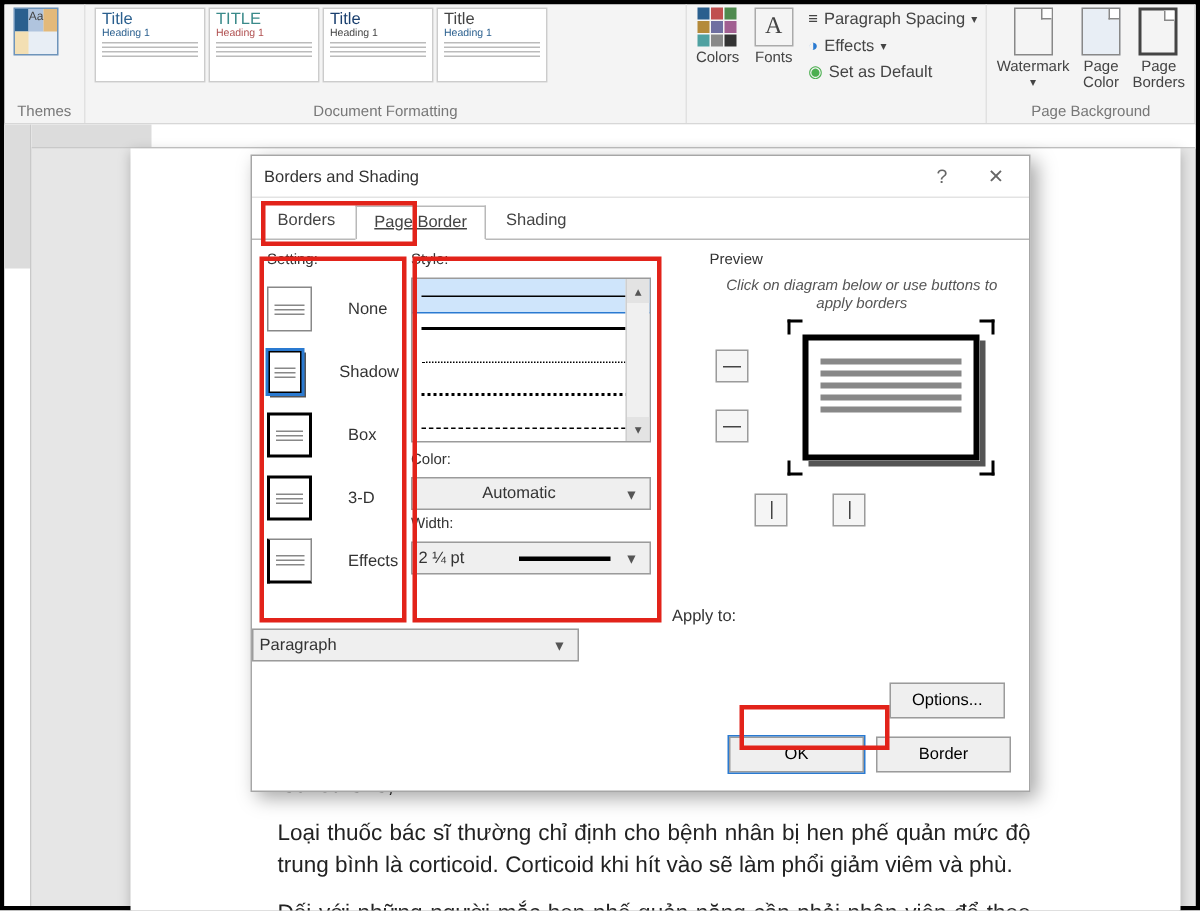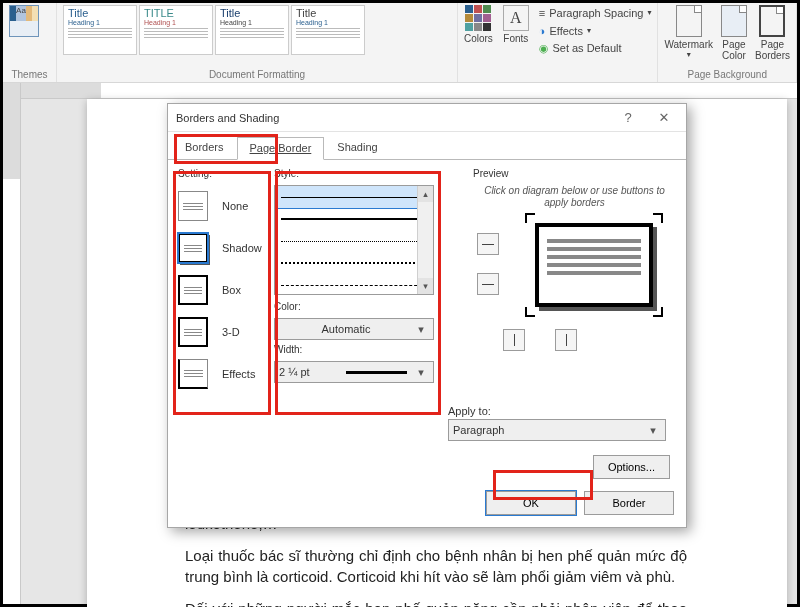--- a/index.html
+++ b/index.html
@@ -4,21 +4,21 @@
 <style>
   * { box-sizing: border-box; font-family: "Segoe UI", Tahoma, sans-serif; }
   body { margin:0; width:800px; height:607px; background:#fff; overflow:hidden; position:relative; }
   .frame { position:absolute; inset:0; border:3px solid #000; }
 
   
   .ribbon { height:80px; background:#f4f4f4; display:flex; border-bottom:1px solid #d7d7d7; font-size:11px; color:#444; }
   .r-group { border-right:1px solid #e1e1e1; padding:2px 6px 0 6px; display:flex; flex-direction:column; }
   .r-group-label { text-align:center; font-size:10px; color:#777; margin-top:auto; padding:2px 0; }
   .themes-box { display:flex; align-items:center; gap:4px;}
-  .themes-icon { width:30px; height:32px; background:#e8eef5; border:1px solid #6e94ba; display:grid; grid-template-columns:1fr 1fr 1fr 1fr; grid-template-rows:1fr 1fr; }
+  .themes-icon { width:30px; height:32px; background:#e8eef5; border:1px solid #6e94ba; display:grid; grid-template-columns:1fr 1fr 1fr; grid-template-rows:1fr 1fr; }
   .themes-icon span:nth-child(1){background:#2a5f8e;} .themes-icon span:nth-child(2){background:#b0c4de; font-size:8px; text-align:center;} .themes-icon span:nth-child(3){background:#e3b97a;} .themes-icon span:nth-child(4){background:#f3dfb3;}
   .dfs { display:flex; gap:2px; }
   .dfs-card { width:74px; height:50px; border:1px solid #ccc; background:#fff; padding:2px 4px; font-size:8px; line-height:1;}
   .dfs-card .t1{font-size:11px; color:#444;}
   .dfs-card .lines span{display:block; height:1px; background:#bbb; margin:2px 0;}
   .cf-icons { display:flex; gap:10px; align-items:flex-start; }
   .cf-item { text-align:center; font-size:10px; }
   .cf-sq { width:26px; height:26px; margin:0 auto 2px; }
   .colors-sq { display:grid; grid-template-columns:repeat(3,1fr); grid-template-rows:repeat(3,1fr); gap:1px;}
   .colors-sq span:nth-child(1){background:#2a5f8e;} .colors-sq span:nth-child(2){background:#c05050;} .colors-sq span:nth-child(3){background:#4f8b4f;} .colors-sq span:nth-child(4){background:#b48a3a;} .colors-sq span:nth-child(5){background:#6f6fa1;} .colors-sq span:nth-child(6){background:#a15f91;} .colors-sq span:nth-child(7){background:#4fa1a1;} .colors-sq span:nth-child(8){background:#888;} .colors-sq span:nth-child(9){background:#333;}
@@ -44,21 +44,21 @@
   .dialog { position:absolute; left:164px; top:100px; width:520px; background:#fff; border:1px solid #a6a6a6; box-shadow:4px 4px 12px rgba(0,0,0,0.35); font-size:11px; color:#333;}
   .dlg-title { height:28px; background:#fff; display:flex; align-items:center; padding:0 4px 0 8px; border-bottom:1px solid #e3e3e3;}
   .dlg-title span:first-child{flex:1;}
   .dlg-x, .dlg-q { width:36px; height:20px; text-align:center; line-height:20px; font-size:13px; color:#666;}
   .tabs { display:flex; padding:4px 4px 0 4px; border-bottom:1px solid #b9b9b9; position:relative;}
   .tab { padding:4px 12px 5px; border:1px solid transparent; font-size:11px; color:#444; position:relative; }
   .tab.active { border:1px solid #b9b9b9; border-bottom-color:#fff; background:#fff; top:1px; }
   .dlg-body { display:flex; padding:8px 10px 6px 10px; gap:8px; }
   .col-setting { width:88px; }
   .col-setting h6, .col-style h6, .col-preview h6 { margin:0 0 6px 0; font-weight:normal; font-size:10px;}
-  .setting-item { display:flex; align-items:center; gap:14px; height:42px; }
+  .setting-item { display:flex; align-items:center; gap:24px; height:42px; }
   .setting-item.sel .s-icon{ outline:2px solid #2a7ad1; outline-offset:-1px;}
   .s-icon { width:30px; height:30px; border:1px solid #888; background:#fff; display:flex; align-items:center; justify-content:center; flex-direction:column; gap:2px;}
   .s-icon span{display:block; width:70%; height:1px; background:#888;}
   .col-style { width:160px;}
   .style-list { height:110px; border:1px solid #9b9b9b; overflow:hidden; position:relative;}
   .style-scroll { position:absolute; right:0; top:0; bottom:0; width:16px; border-left:1px solid #cfcfcf; background:#f0f0f0;}
   .style-scroll .arr{height:16px; text-align:center; font-size:9px; line-height:16px; color:#555; background:#e3e3e3;}
   .style-row { height:22px; display:flex; align-items:center; padding:0 6px;}
   .style-row.sel{ background:#cfe5fb; outline:1px solid #2a7ad1;}
   .line-solid{width:100%; border-top:1px solid #000;}
@@ -77,21 +77,21 @@
   .pv-doc-wrap{ position:absolute; left:56px; top:2px; width:130px; height:96px;}
   .pv-corner{position:absolute; width:10px; height:10px; border:2px solid #000;}
   .pv-doc-wrap .c1{top:-4px; left:-4px; border-right:none; border-bottom:none;}
   .pv-doc-wrap .c2{top:-4px; right:-4px; border-left:none; border-bottom:none;}
   .pv-doc-wrap .c3{bottom:-4px; left:-4px; border-right:none; border-top:none;}
   .pv-doc-wrap .c4{bottom:-4px; right:-4px; border-left:none; border-top:none;}
   .pv-doc{ position:absolute; inset:6px; border:4px solid #000; box-shadow:4px 4px 0 #555; padding:8px;}
   .pv-doc span{display:block; height:4px; background:#888; margin:4px 0;}
   .apply-row{ padding:0 10px 6px 0; }
   .apply-row label{ display:block; margin:4px 0 2px 280px;}
-  .apply-combo{ margin-left:280px; width:218px;}
+  .apply-combo{ width:218px;}
   .opt-row{ text-align:right; padding:4px 16px;}
   .opt-btn, .ok-btn, .cancel-btn{ height:24px; border:1px solid #9b9b9b; background:#efefef; font-size:11px; padding:0 14px;}
   .dlg-foot{ display:flex; justify-content:flex-end; gap:8px; padding:8px 12px 12px;}
   .ok-btn{ width:90px; outline:1px solid #2a7ad1;}
   .cancel-btn{ width:90px;}
 
   
   .hl{ position:absolute; border:3px solid #e2231a; pointer-events:none;}
 .pv-btns-h-wrap{ padding-left:30px; display:flex; gap:30px; margin-top:-6px;}
 </style>

